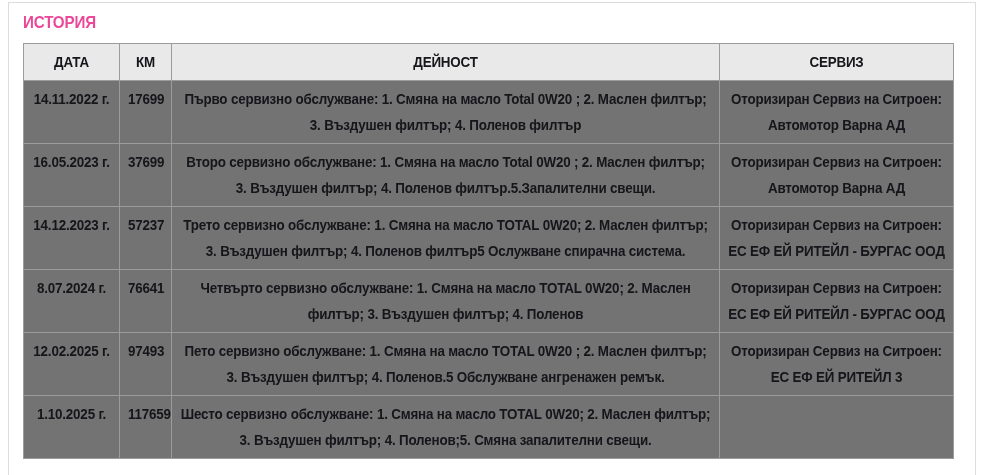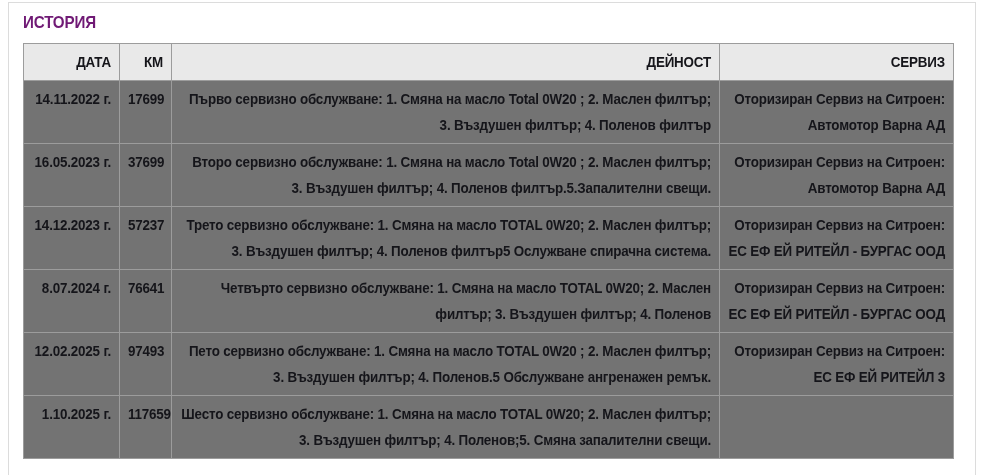--- a/index.html
+++ b/index.html
@@ -13,41 +13,41 @@
   .card {
     position: absolute;
     left: 8px; top: 2px;
     width: 968px; height: 620px;
     border: 1px solid #dcdcdc;
     border-bottom: none;
     padding: 8px 0 0 14px;
     background: #ffffff;
   }
   .page-title {
-    color: #701a75;
+    color: #ec4899;
     font-weight: bold;
     font-size: 17px;
     margin: 2px 0 10px 0;
     letter-spacing: 0.3px;
   }
   table.history {
     border-collapse: collapse;
     table-layout: fixed;
     width: 930px;
   }
   th, td {
     border: 1px solid #9c9c9c;
     vertical-align: top;
     padding: 5px 8px;
     font-weight: bold;
     font-size: 15px;
     line-height: 26px;
     color: #15151a;
     overflow: hidden;
-    text-align: right;
+    text-align: center;
   }
   th {
     background: #e9e9e9;
   }
   td { background: #737373; }
   
   .cnd {
     display: block;
     width: 112%;
     transform: scaleX(0.8929);

